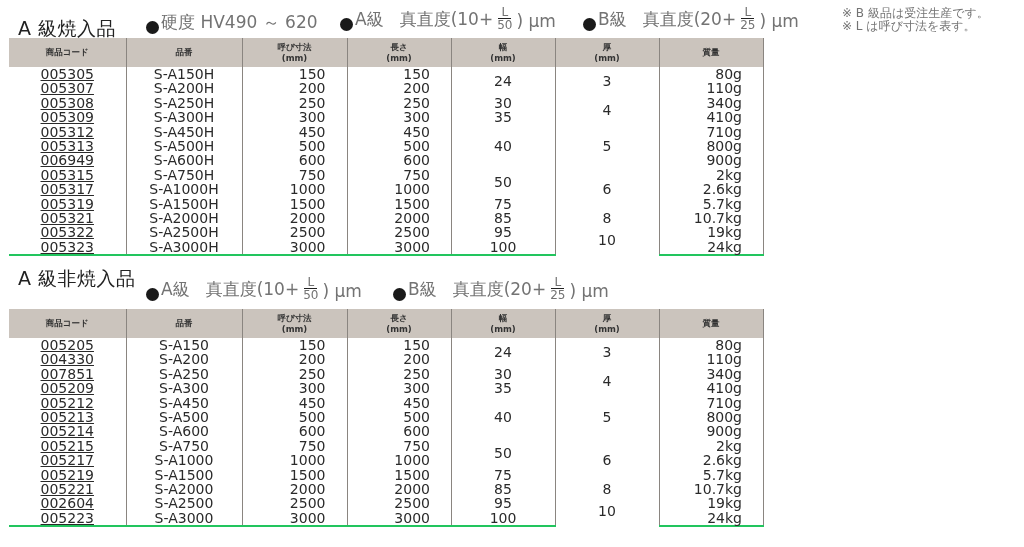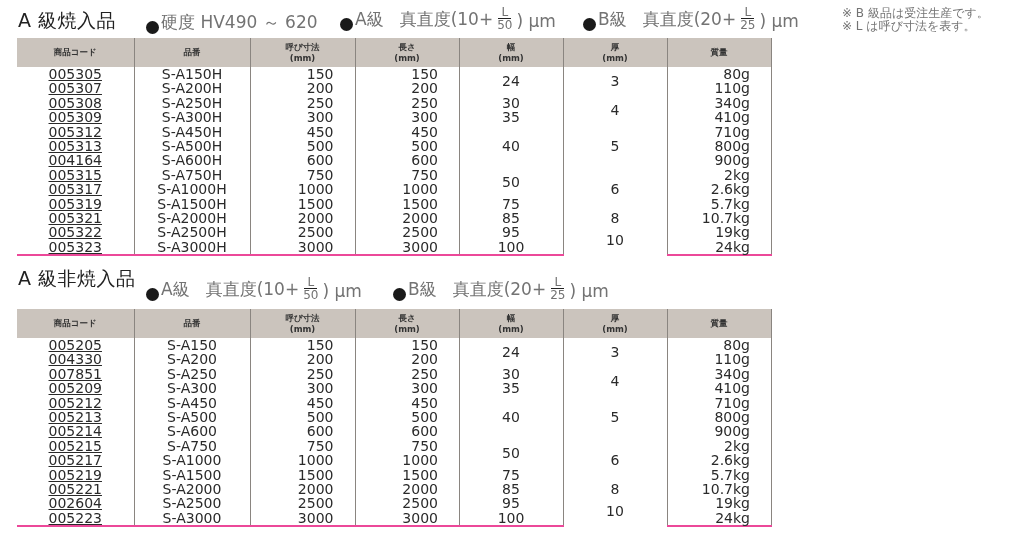--- a/index.html
+++ b/index.html
@@ -5,40 +5,40 @@
   html, body { margin:0; padding:0; background:#ffffff; }
   body { width:1024px; height:547px; position:relative; overflow:hidden;
          font-family:"DejaVu Sans","Liberation Sans",sans-serif; color:#222; }
   .section-title { position:absolute; left:18px; font-size:19px; color:#222; white-space:nowrap; letter-spacing:0.5px; }
   .spec { position:absolute; font-size:17px; white-space:nowrap; display:flex; align-items:flex-end; color:#737373; }
   .dot { display:inline-block; width:13px; height:13px; border-radius:50%; background:#1a1a1a; margin-right:2px; }
   .frac { display:inline-flex; flex-direction:column; align-items:center; font-size:12px; line-height:12px; margin:0 1px; vertical-align:middle; }
   .frac .num { border-bottom:1px solid #222; padding:0 3px; }
   .frac .den { padding:0 3px; }
   .notes { position:absolute; left:842px; top:7px; font-size:12px; line-height:13px; color:#737373; white-space:nowrap; }
-  table.spec-table { position:absolute; left:17px; border-collapse:collapse; table-layout:fixed; width:754px; }
+  table.spec-table { position:absolute; left:9px; border-collapse:collapse; table-layout:fixed; width:754px; }
   table.spec-table th { background:#cbc4bd; font-size:8.5px; font-weight:bold; color:#333; height:29px; padding:0; line-height:11px;
          border-left:1px solid #8a8580; border-right:1px solid #8a8580; text-align:center; }
   table.spec-table th:first-child { border-left:none; }
   table.spec-table th:last-child { border-right:1px solid #8a8580;margin-top:24px; }
   table.spec-table td { font-size:14px; line-height:14.4px; height:14.4px; padding:0; text-align:center; color:#2a2a2a;
          border-left:1px solid #8a8580; border-right:1px solid #8a8580; white-space:nowrap; }
   table.spec-table td:first-child { border-left:none;text-decoration:underline; }
-  table.spec-table tbody tr:last-child td { border-bottom:2px solid #ec4899;margin-top:22px; }
+  table.spec-table tbody tr:last-child td { border-bottom:2px solid #22c55e;margin-top:22px; }
   .r-text { display:inline-block; width:62px; text-align:right; }
 </style>
 </head>
 <body>
 
 <div class="notes">
   <div>※ B 級品は受注生産です。</div>
   <div>※ L は呼び寸法を表す。</div>
 </div>
 
-<div class="section-title" style="top:8px;">A 級焼入品</div>
+<div class="section-title" style="top:16px;">A 級焼入品</div>
 <div class="spec" style="left:146px; top:11px;">
   <span class="dot"></span>
   <span>硬度 HV490 ～ 620</span>
 </div>
 <div class="spec" style="left:340px; top:6px;">
   <span class="dot"></span>
   <span>A級</span>
   <span style="margin-left:16px;">真直度(10+</span>
   <span class="frac">
     <span class="num">L</span>
@@ -122,21 +122,21 @@
         <td><span class="r-text">710g</span></td>
       </tr>
       <tr>
         <td><span>005313</span></td>
         <td><span>S-A500H</span></td>
         <td><span class="r-text">500</span></td>
         <td><span class="r-text">500</span></td>
         <td><span class="r-text">800g</span></td>
       </tr>
       <tr>
-        <td><span>004164</span></td>
+        <td><span>006949</span></td>
         <td><span>S-A600H</span></td>
         <td><span class="r-text">600</span></td>
         <td><span class="r-text">600</span></td>
         <td><span class="r-text">900g</span></td>
       </tr>
       <tr>
         <td><span>005315</span></td>
         <td><span>S-A750H</span></td>
         <td><span class="r-text">750</span></td>
         <td><span class="r-text">750</span></td>

